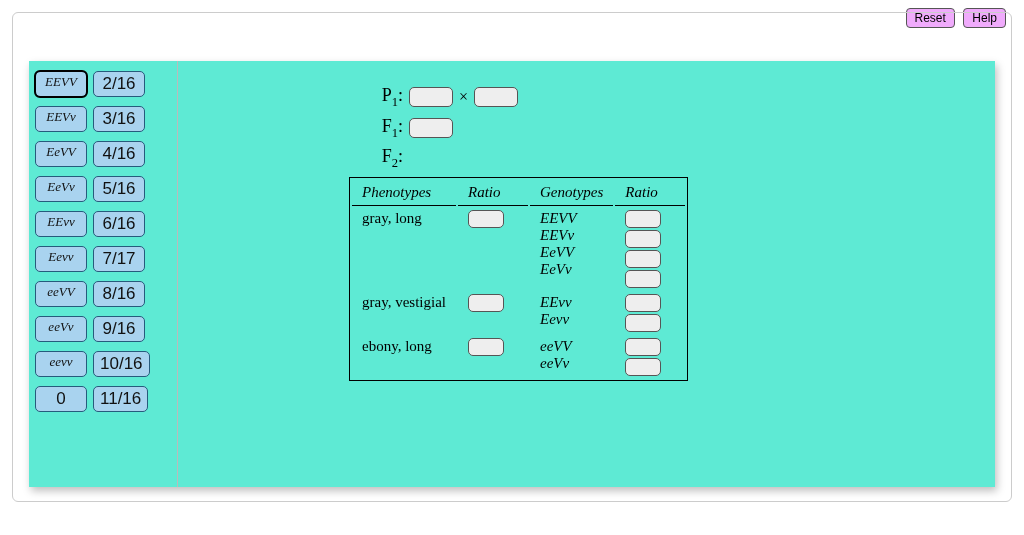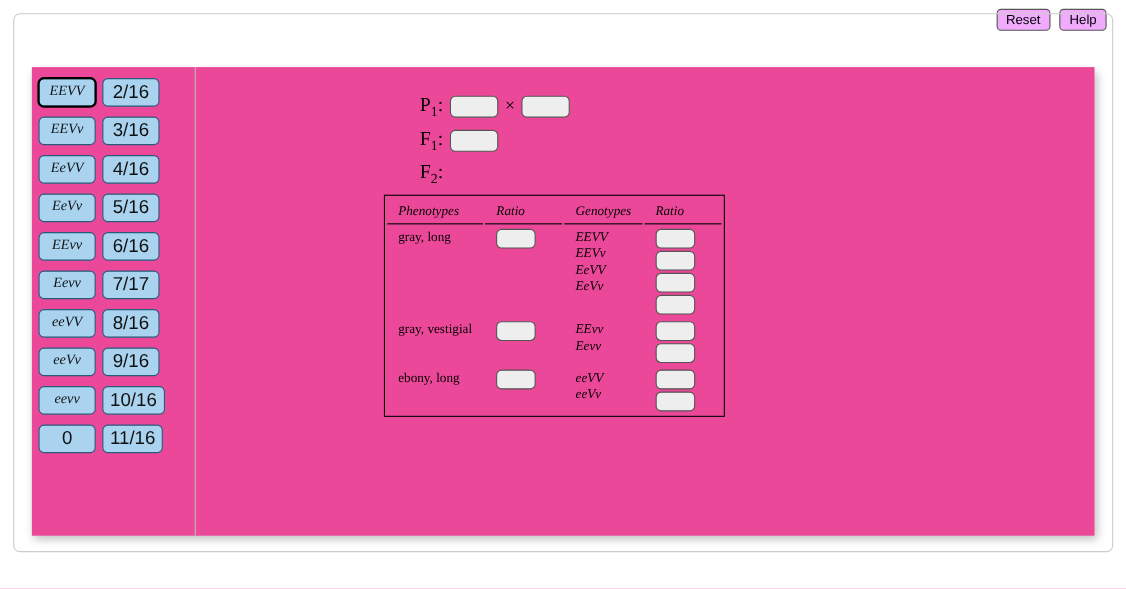--- a/index.html
+++ b/index.html
@@ -1,36 +1,36 @@
 <!DOCTYPE html>
 <html><head>
 <meta charset="utf-8">
 <style>
   html,body{margin:0;padding:0;font-family:"Times New Roman",serif;background:#fff;}
   .stage-wrap{width:1024px;height:535px;position:relative;box-sizing:border-box;padding:12px;}
   .toolbar{position:absolute;top:8px;right:18px;font-family:Arial,Helvetica,sans-serif;}
   .tbtn{display:inline-block;border:1px solid #555;border-radius:4px;padding:2px 8px;font-size:12px;background:#f0abfc;cursor:pointer;margin-left:4px;}
   .outer-card{border:1px solid #ccc;border-radius:6px;height:490px;box-sizing:border-box;padding:8px 10px 10px 10px;position:relative;}
-  .canvas{position:absolute;left:16px;right:16px;top:48px;bottom:14px;background:#ec4899;box-shadow:2px 4px 8px rgba(0,0,0,.25);}
+  .canvas{position:absolute;left:16px;right:16px;top:48px;bottom:14px;background:#5eead4;box-shadow:2px 4px 8px rgba(0,0,0,.25);}
   
   .tile-col{position:absolute;left:6px;top:10px;width:136px;}
   .tile-row{display:flex;gap:6px;margin-bottom:9px;}
   .tile{background:#a9d3ef;border:1px solid #265b7c;border-radius:5px;padding:2px 6px;font-size:13px;font-style:italic;font-family:"Times New Roman",serif;min-width:38px;text-align:center;color:#111;cursor:grab;}
   .tile.ratio{font-style:normal;font-family:Liberation Sans, sans-serif;font-size:17px;}
   .tile.selected{outline:2px solid #000;outline-offset:-1px;}
   .divider{position:absolute;left:148px;top:0;bottom:0;width:1px;background:#bbb;}
   
   .work{position:absolute;left:320px;top:24px;}
   .pline{font-size:18px;margin-bottom:6px;display:flex;align-items:center;gap:6px;}
   .pline .lab{display:inline-block;width:54px;text-align:right;}
   .sub{font-size:.7em;vertical-align:sub;}
   .slot{display:inline-block;width:42px;height:18px;border:1px solid #555;border-radius:5px;background:#eee;}
   .slot.sm{width:34px;height:16px;}
   .cross{font-size:16px;}
-  .f2table{border:1px solid #000;margin-top:4px;font-size:12px;}
+  .f2table{border:1px solid #000;margin-top:4px;font-size:15px;}
   .f2table td,.f2table th{padding:2px 10px;vertical-align:top;}
   .f2table th{font-weight:normal;font-style:italic;text-align:left;border-bottom:1px solid #000;padding-top:4px;padding-bottom:4px;}
   .geno{font-style:italic;}
   .ratio-cell{width:50px;}
   .ratio-stack{display:flex;flex-direction:column;gap:2px;}
 </style>
 </head>
 <body>
 
 <div class="stage-wrap">

